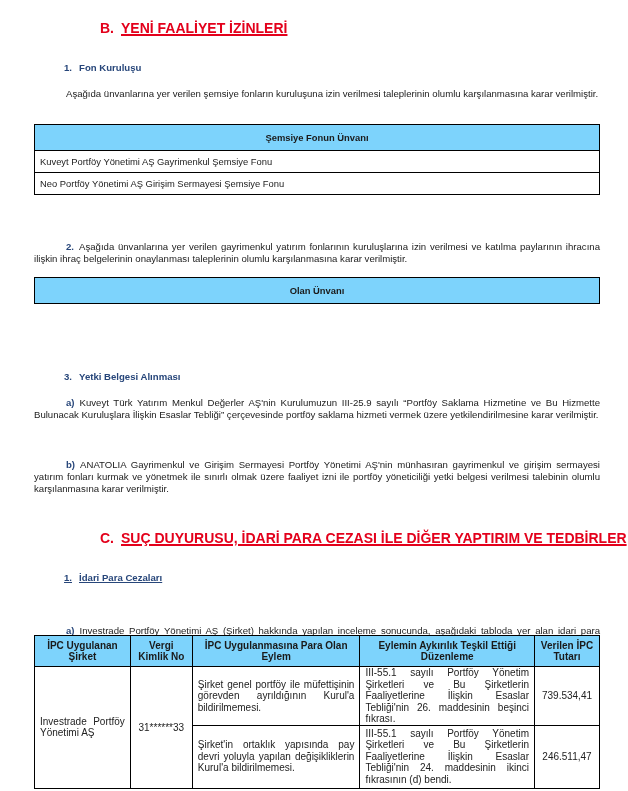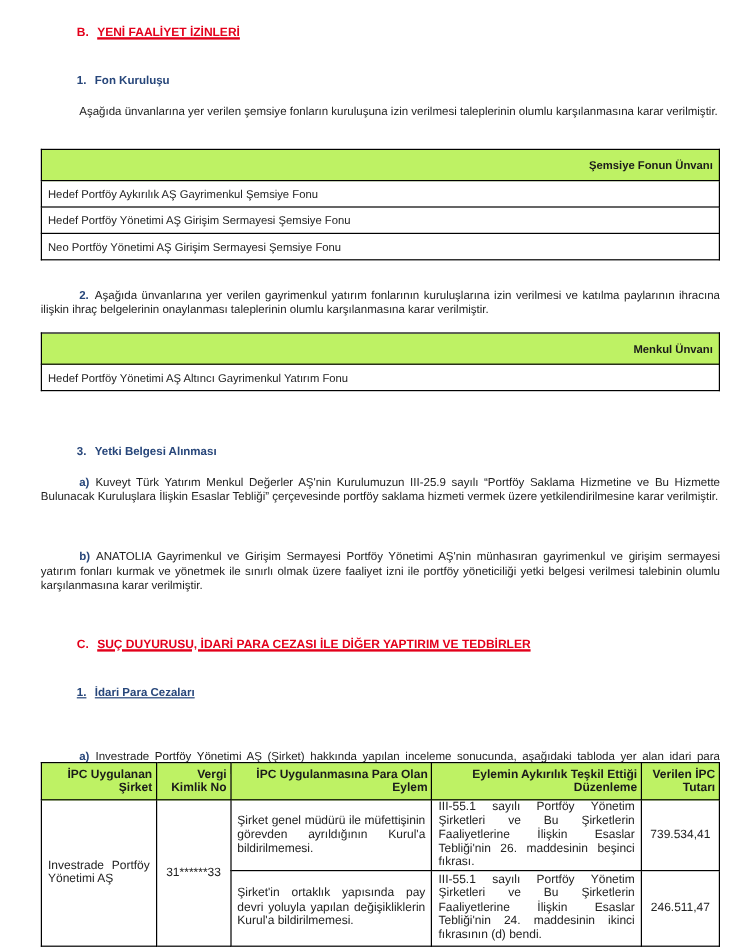--- a/index.html
+++ b/index.html
@@ -3,42 +3,42 @@
   <meta charset="utf-8">
   <style>
     html, body { margin: 0; padding: 0; background: #ffffff; }
     body {
       width: 628px; height: 791px; position: relative; overflow: hidden;
       font-family: "Liberation Sans", sans-serif; color: #222222;
       font-size: 9.6px; line-height: 12px;
     }
     .abs { position: absolute; }
     .sec-title {
-      color: #e3001b; font-weight: bold; font-size: 10px;
+      color: #e3001b; font-weight: bold; font-size: 14px; margin-left: 36px;
     }
     .sec-title .lbl { margin-right: 7px; }
     .sec-title .txt {
       text-decoration: underline; text-decoration-thickness: 2px;
       text-underline-offset: 1px;
     }
     .sub-title { color: #27467a; font-weight: bold; font-size: 9.6px; }
     .sub-title .num { margin-right: 7px; }
     .para { text-align: justify; left: 34px; width: 566px; }
     .para .indent { display: inline-block; width: 32px; }
     .para .lbl { color: #27467a; font-weight: bold; margin-right: 5px; }
 
     table.grid {
       position: absolute; left: 34px; width: 566px;
       border-collapse: collapse; font-size: 9.4px;
     }
     table.grid th, table.grid td {
       border: 1px solid #000000; padding: 0 5px; vertical-align: middle;
     }
     table.grid th {
-      background: #bef264; font-weight: bold; text-align: right; color: #1a1a1a;
+      background: #7dd3fc; font-weight: bold; text-align: center; color: #1a1a1a;
     }
     table.simple th { height: 25px; }
     table.simple td { height: 21px; text-align: left; }
 
     table.ipc { top: 635px; font-size: 10px; line-height: 11.5px; }
     table.ipc th { height: 30px; line-height: 11px; padding: 0 3px; }
     table.ipc td.just { text-align: justify; }
     table.ipc td.center { text-align: center; }
     table.ipc td.r1 { height: 52px; }
     table.ipc td.r2 { height: 62px; }
@@ -57,42 +57,36 @@
 <div class="abs para" style="top:88px;">
   <span class="indent"></span><span>Aşağıda ünvanlarına yer verilen şemsiye fonların kuruluşuna izin verilmesi taleplerinin olumlu karşılanmasına karar verilmiştir.</span>
 </div>
 
 <table class="grid simple" style="top:124px;">
   <tbody>
       <tr>
         <th>Şemsiye Fonun Ünvanı</th>
       </tr>
   <tr>
-        <td>Hedef Portföy Aykırılık AŞ Gayrimenkul Şemsiye Fonu</td>
-      </tr>
-  <tr>
-        <td>Hedef Portföy Yönetimi AŞ Girişim Sermayesi Şemsiye Fonu</td>
+        <td>Kuveyt Portföy Yönetimi AŞ Gayrimenkul Şemsiye Fonu</td>
       </tr>
   <tr>
         <td>Neo Portföy Yönetimi AŞ Girişim Sermayesi Şemsiye Fonu</td>
       </tr>
 </tbody>
   </table>
 
 <div class="abs para" style="top:241px;">
   <span class="indent"></span><span class="lbl">2.</span><span>Aşağıda ünvanlarına yer verilen gayrimenkul yatırım fonlarının kuruluşlarına izin verilmesi ve katılma paylarının ihracına ilişkin ihraç belgelerinin onaylanması taleplerinin olumlu karşılanmasına karar verilmiştir.</span>
 </div>
 
 <table class="grid simple" style="top:277px;">
   <tbody>
       <tr>
-        <th>Menkul Ünvanı</th>
-      </tr>
-  <tr>
-        <td>Hedef Portföy Yönetimi AŞ Altıncı Gayrimenkul Yatırım Fonu</td>
+        <th>Olan Ünvanı</th>
       </tr>
 </tbody>
   </table>
 
 <div class="abs sub-title" style="left:64px; top:371px;">
   <span class="num">3.</span><span>Yetki Belgesi Alınması</span>
 </div>
 
 <div class="abs para" style="top:397px;">
   <span class="indent"></span><span class="lbl">a)</span><span>Kuveyt Türk Yatırım Menkul Değerler AŞ'nin Kurulumuzun III-25.9 sayılı “Portföy Saklama Hizmetine ve Bu Hizmette Bulunacak Kuruluşlara İlişkin Esaslar Tebliği” çerçevesinde portföy saklama hizmeti vermek üzere yetkilendirilmesine karar verilmiştir.</span>
@@ -126,21 +120,21 @@
       <tr>
     <th>İPC Uygulanan Şirket</th>
     <th>Vergi Kimlik No</th>
     <th>İPC Uygulanmasına Para Olan Eylem</th>
     <th>Eylemin Aykırılık Teşkil Ettiği Düzenleme</th>
     <th>Verilen İPC Tutarı</th>
   </tr>
   <tr>
     <td rowspan="2" class="just">Investrade Portföy Yönetimi AŞ</td>
     <td rowspan="2" class="center">31******33</td>
-    <td class="just r1">Şirket genel müdürü ile müfettişinin görevden ayrıldığının Kurul'a bildirilmemesi.</td>
+    <td class="just r1">Şirket genel portföy ile müfettişinin görevden ayrıldığının Kurul'a bildirilmemesi.</td>
     <td class="just r1">III-55.1 sayılı Portföy Yönetim Şirketleri ve Bu Şirketlerin Faaliyetlerine İlişkin Esaslar Tebliği'nin 26. maddesinin beşinci fıkrası.</td>
     <td class="center r1">739.534,41</td>
   </tr>
   <tr>
     <td class="just r2">Şirket'in ortaklık yapısında pay devri yoluyla yapılan değişikliklerin Kurul'a bildirilmemesi.</td>
     <td class="just r2">III-55.1 sayılı Portföy Yönetim Şirketleri ve Bu Şirketlerin Faaliyetlerine İlişkin Esaslar Tebliği'nin 24. maddesinin ikinci fıkrasının (d) bendi.</td>
     <td class="center r2">246.511,47</td>
   </tr>
 </tbody>
   </table>

